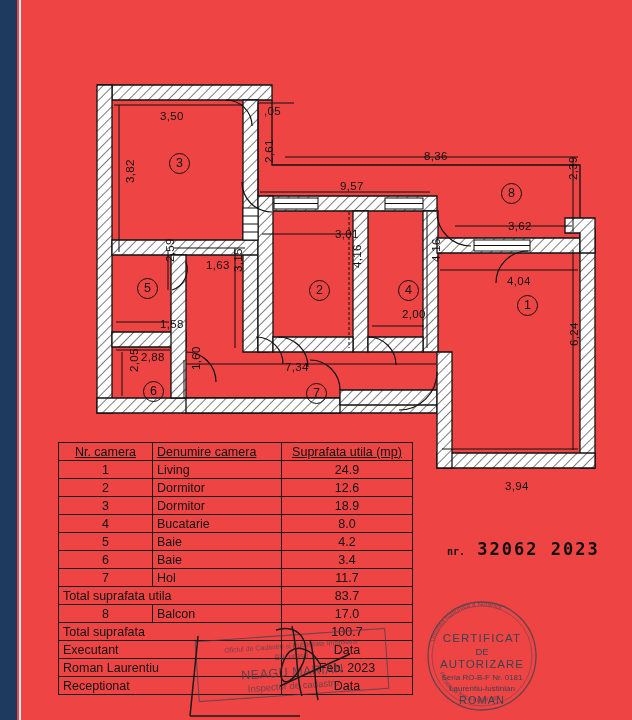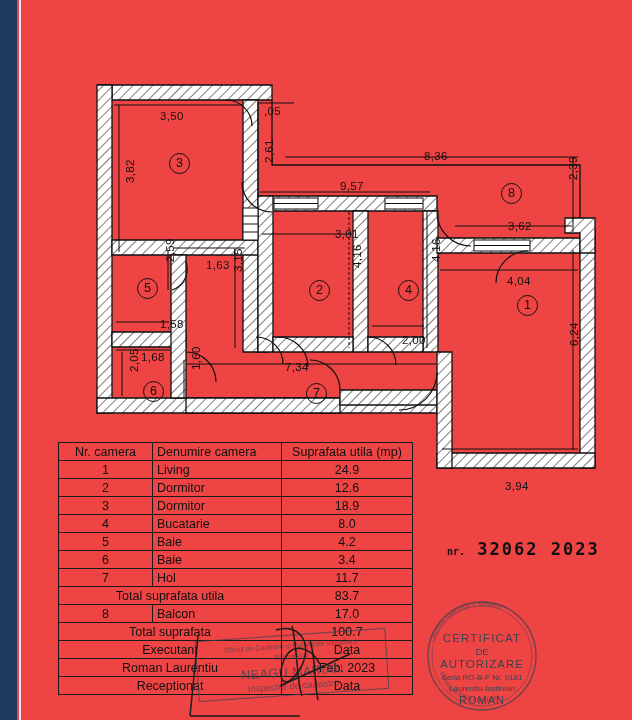--- a/index.html
+++ b/index.html
@@ -56,23 +56,23 @@
     font-size:12.5px;
     font-family:"Liberation Sans", sans-serif;
     color:#111;
     height:17px;
     padding:0 4px;
     font-weight:normal;
   }
   #tbl .c-num{width:85px;text-align:center;}
   #tbl .c-name{width:120px;text-align:left;margin-top:48px;}
   #tbl .c-area{width:auto;text-align:center;}
-  #tbl .hdr td{text-align:center;}
+  #tbl .hdr td{text-align:center;text-decoration:underline;}
   #tbl .hdr .c-name{text-align:left;}
-  #tbl .span2{text-align:center;}
+  #tbl .span2{text-align:left;}
 
   
   #doc-number{
     position:absolute;left:447px;top:539px;
     font-family:"DejaVu Sans Mono", monospace;
     font-size:17px;font-weight:bold;color:#111;
     letter-spacing:2px;
   }
   #doc-number .tick{font-size:10px;letter-spacing:0;}
 
@@ -256,22 +256,22 @@
       <div class="dim" style="left: 508px; top: 220px;">3,62</div>
       <div class="dim" style="left: 295px; top: 228px; margin-left: 40px;">3,01</div>
       <div class="dim" style="left: 206px; top: 251px; margin-top: 8px;">1,63</div>
       <div class="dim vert" style="left: 164px; top: 262px;">2,59</div>
       <div class="dim vert" style="left: 232px; top: 272px;">3,15</div>
       <div class="dim vert" style="left: 351px; top: 268px;">4,16</div>
       <div class="dim vert" style="left: 430px; top: 262px;">4,16</div>
       <div class="dim" style="left: 507px; top: 275px;">4,04</div>
       <div class="dim vert" style="left: 568px; top: 346px;">6,24</div>
       <div class="dim" style="left: 136px; top: 318px; margin-left: 24px;">1,58</div>
-      <div class="dim" style="left: 402px; top: 334px;">2,00</div>
-      <div class="dim" style="left: 141px; top: 351px;">1,68</div>
+      <div class="dim" style="left: 402px; top: 308px;">2,00</div>
+      <div class="dim" style="left: 141px; top: 351px;">2,88</div>
       <div class="dim vert" style="left: 128px; top: 372px;">2,05</div>
       <div class="dim vert" style="left: 190px; top: 370px;">1,60</div>
       <div class="dim" style="left: 285px; top: 361px;">7,34</div>
       <div class="dim" style="left: 505px; top: 444px; margin-top: 36px;">3,94</div>
     </div>
 
   <div id="roomnos">
       <div class="roomno" style="left: 517px; top: 295px;">1</div>
       <div class="roomno" style="left: 309px; top: 280px;">2</div>
       <div class="roomno" style="left: 169px; top: 153px;">3</div>

